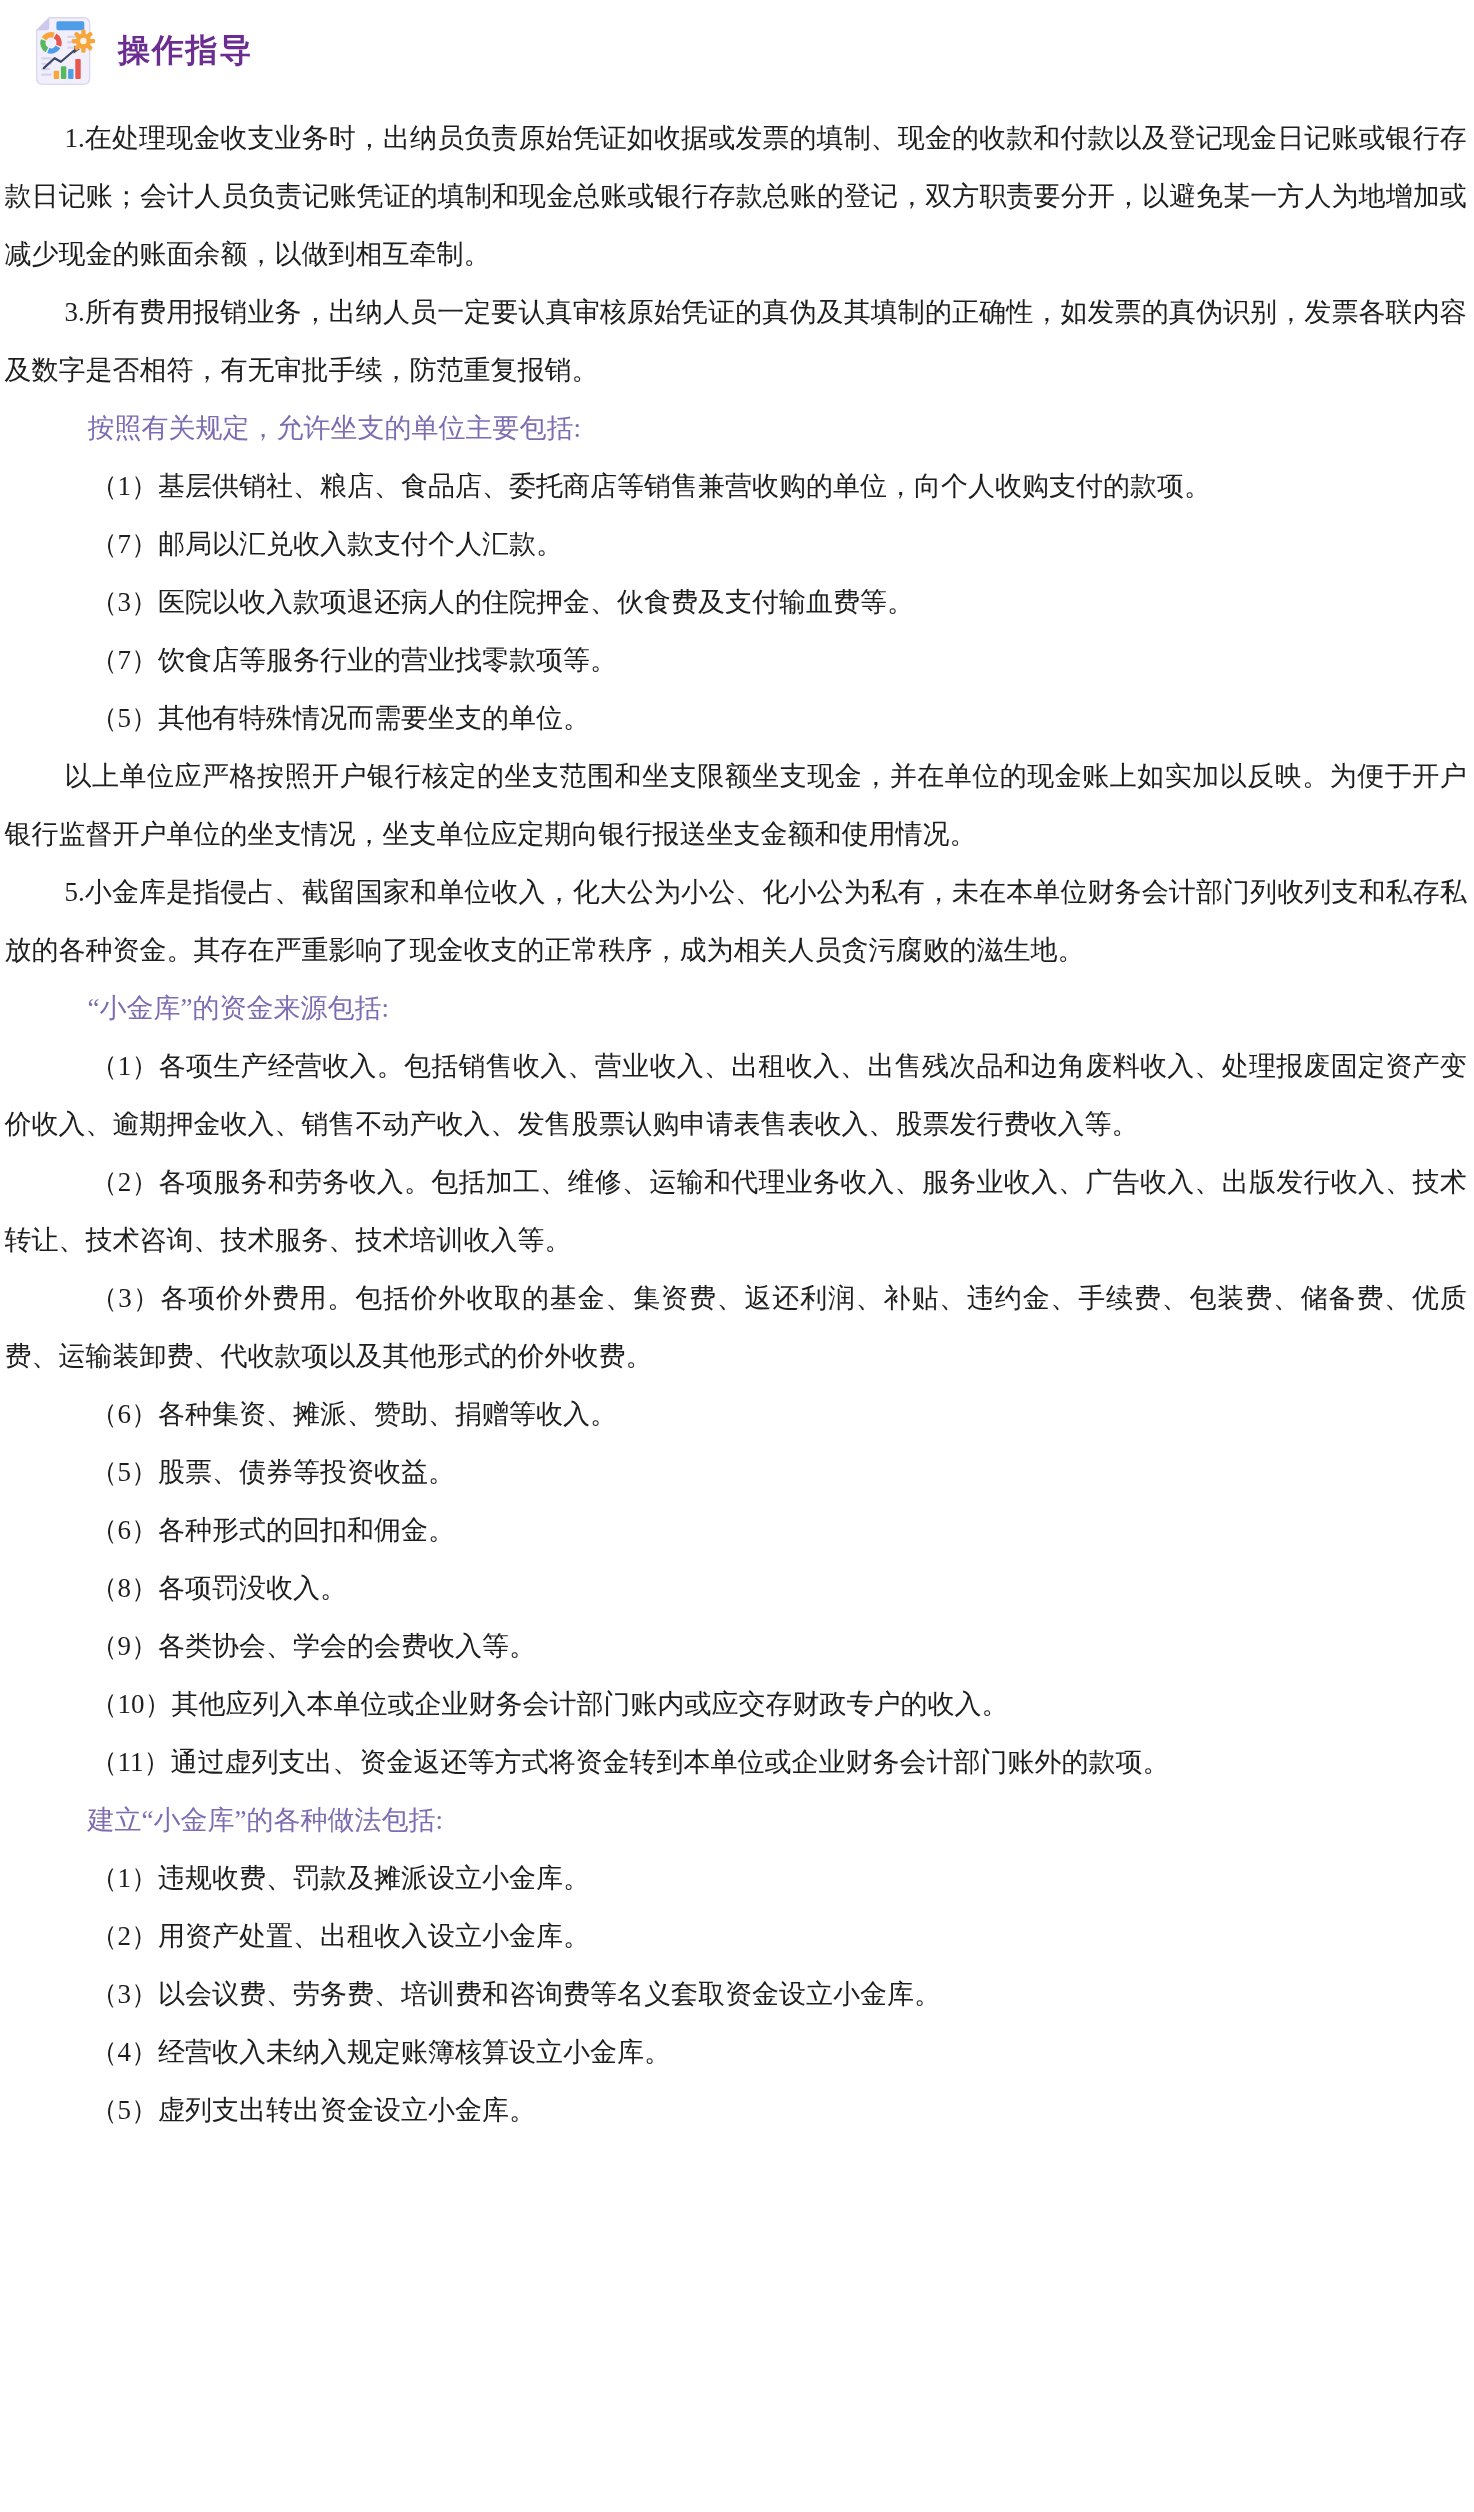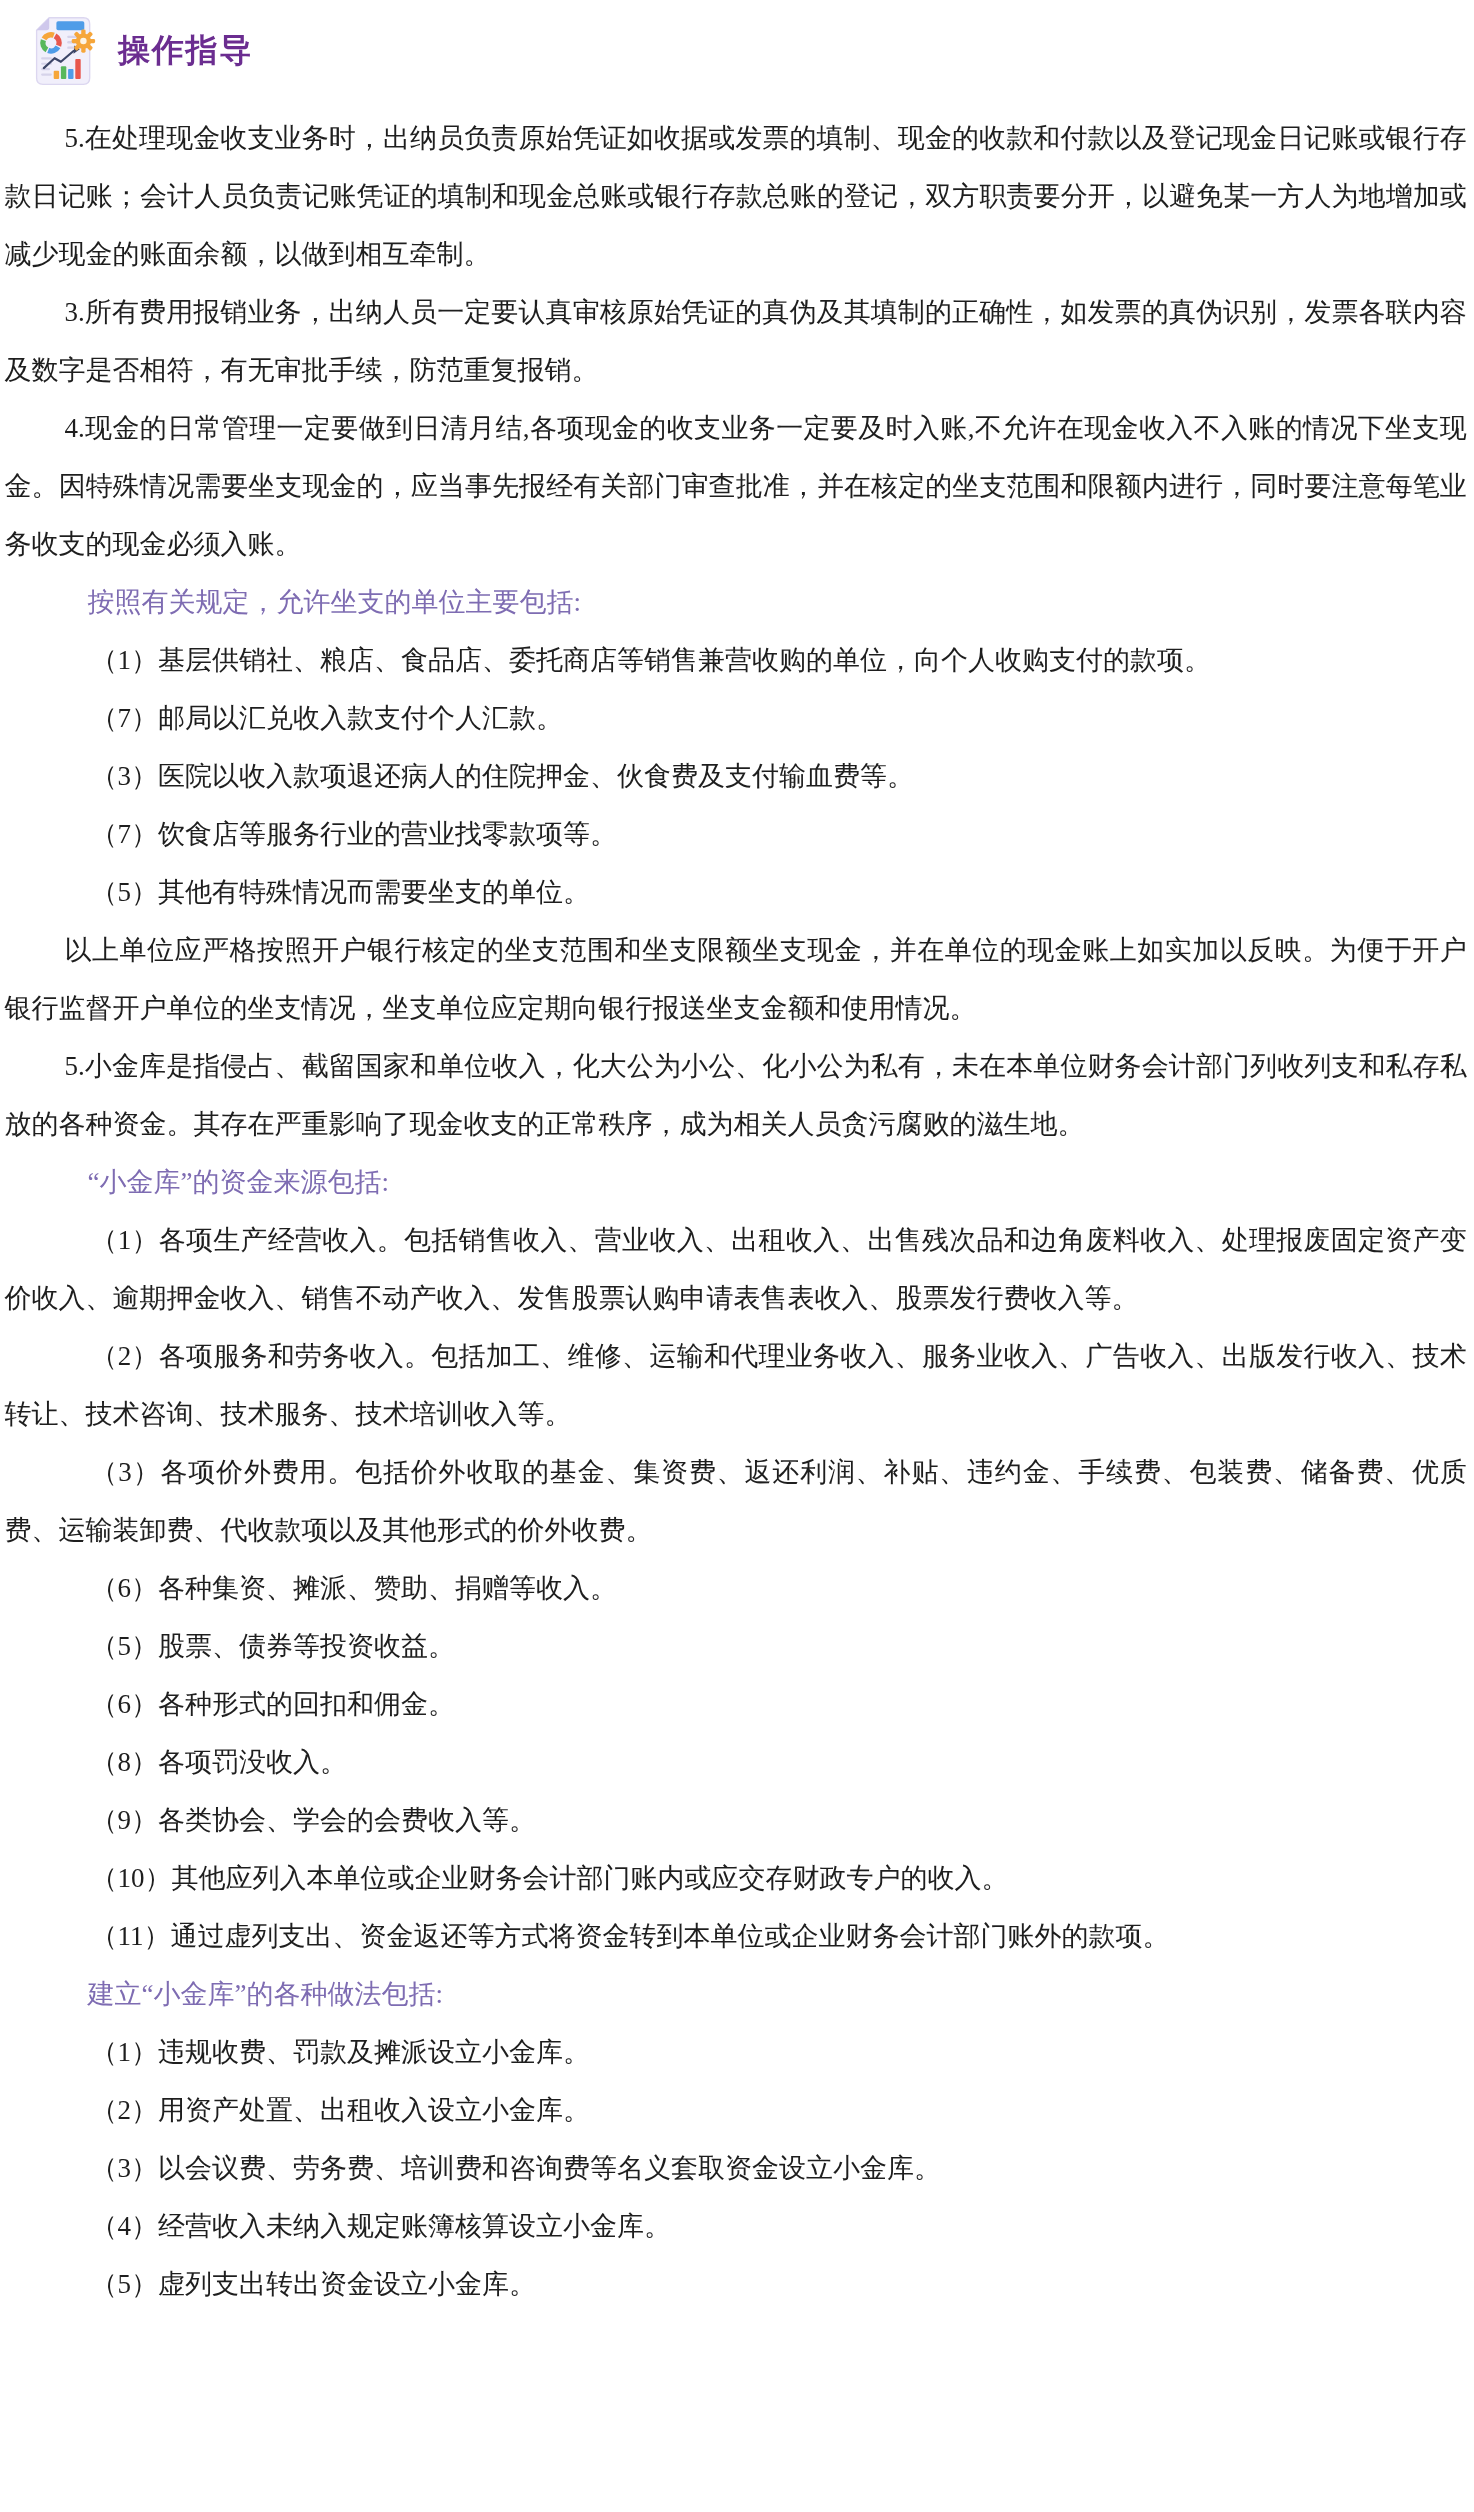--- a/index.html
+++ b/index.html
@@ -98,23 +98,22 @@
           </g>
           <circle cx="0" cy="0" r="8.5" fill="#f6a63a"></circle>
           <circle cx="0" cy="0" r="3.6" fill="#fdf4e4"></circle>
         </g>
       </svg>
     </span>
     <h1 class="page-title">操作指导</h1>
   </header>
 
   <main class="content" id="content">
-      <p class="para">5.在处理现金收支业务时，出纳员负责原始凭证如收据或发票的填制、现金的收款和付款以及登记现金日记账或银行存款日记账；会计人员负责记账凭证的填制和现金总账或银行存款总账的登记，双方职责要分开，以避免某一方人为地增加或减少现金的账面余额，以做到相互牵制。</p>
+      <p class="para">1.在处理现金收支业务时，出纳员负责原始凭证如收据或发票的填制、现金的收款和付款以及登记现金日记账或银行存款日记账；会计人员负责记账凭证的填制和现金总账或银行存款总账的登记，双方职责要分开，以避免某一方人为地增加或减少现金的账面余额，以做到相互牵制。</p>
       <p class="para">3.所有费用报销业务，出纳人员一定要认真审核原始凭证的真伪及其填制的正确性，如发票的真伪识别，发票各联内容及数字是否相符，有无审批手续，防范重复报销。</p>
-      <p class="para">4.现金的日常管理一定要做到日清月结,各项现金的收支业务一定要及时入账,不允许在现金收入不入账的情况下坐支现金。因特殊情况需要坐支现金的，应当事先报经有关部门审查批准，并在核定的坐支范围和限额内进行，同时要注意每笔业务收支的现金必须入账。</p>
       <p class="heading">按照有关规定，允许坐支的单位主要包括:</p>
       <p class="item">（1）基层供销社、粮店、食品店、委托商店等销售兼营收购的单位，向个人收购支付的款项。</p>
       <p class="item">（7）邮局以汇兑收入款支付个人汇款。</p>
       <p class="item">（3）医院以收入款项退还病人的住院押金、伙食费及支付输血费等。</p>
       <p class="item">（7）饮食店等服务行业的营业找零款项等。</p>
       <p class="item">（5）其他有特殊情况而需要坐支的单位。</p>
       <p class="para">以上单位应严格按照开户银行核定的坐支范围和坐支限额坐支现金，并在单位的现金账上如实加以反映。为便于开户银行监督开户单位的坐支情况，坐支单位应定期向银行报送坐支金额和使用情况。</p>
       <p class="para">5.小金库是指侵占、截留国家和单位收入，化大公为小公、化小公为私有，未在本单位财务会计部门列收列支和私存私放的各种资金。其存在严重影响了现金收支的正常秩序，成为相关人员贪污腐败的滋生地。</p>
       <p class="heading">“小金库”的资金来源包括:</p>
       <p class="item">（1）各项生产经营收入。包括销售收入、营业收入、出租收入、出售残次品和边角废料收入、处理报废固定资产变价收入、逾期押金收入、销售不动产收入、发售股票认购申请表售表收入、股票发行费收入等。</p>

